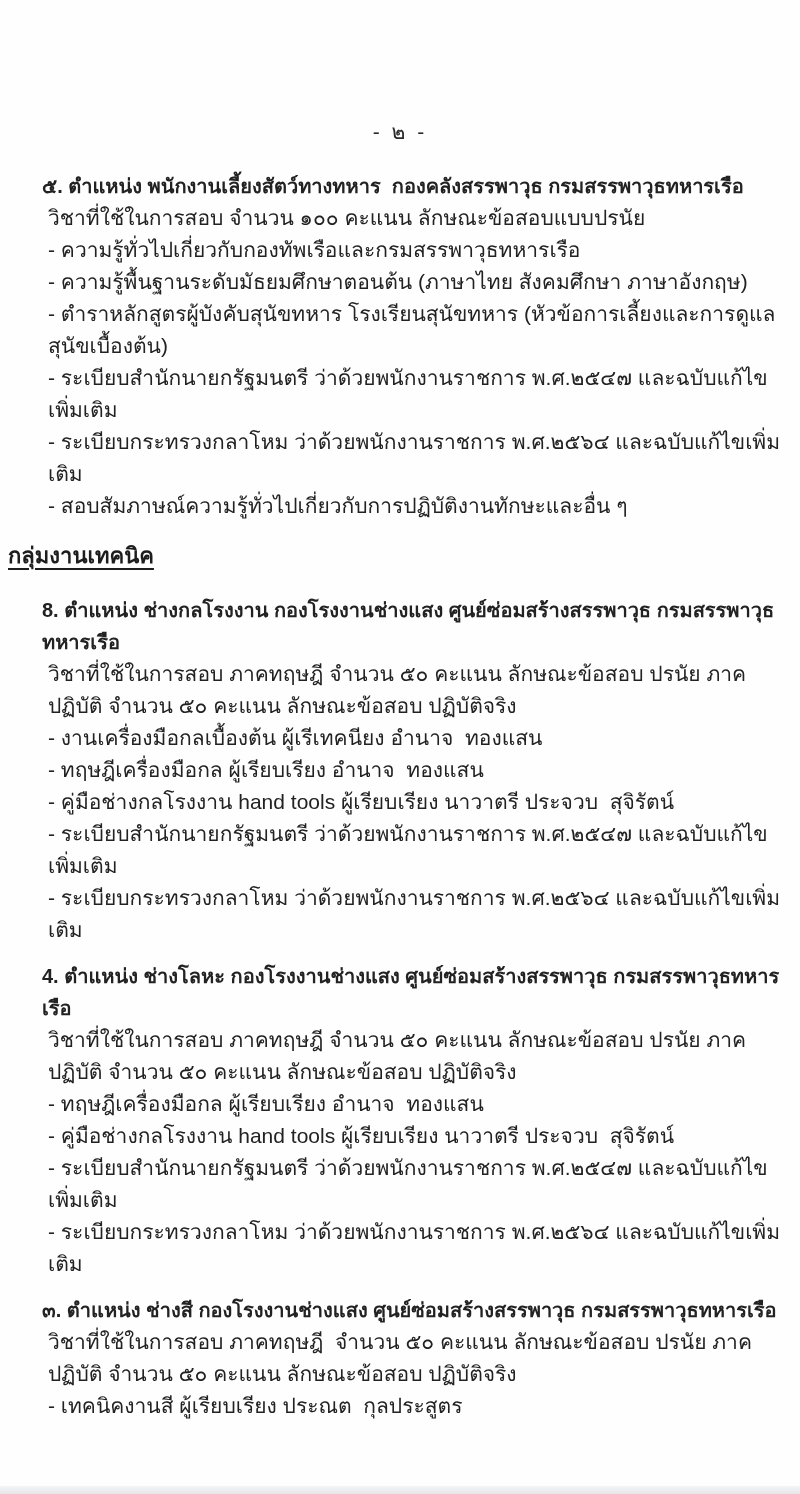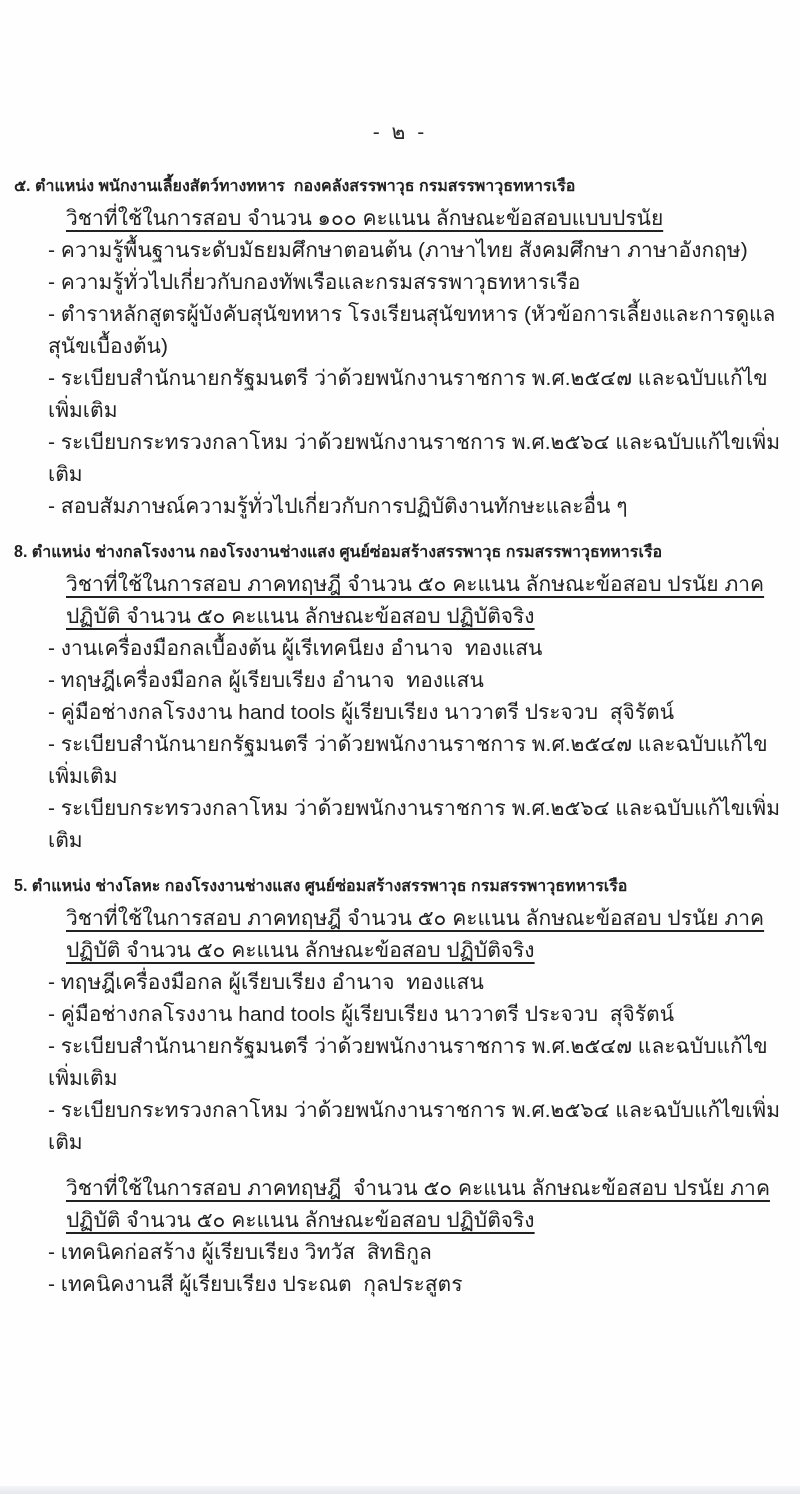--- a/index.html
+++ b/index.html
@@ -35,29 +35,28 @@
   .line {
     font-size: 21px;
     line-height: 32px;
     white-space: pre-wrap;
     color: #222;
   }
   .heading {
     font-weight: bold;
     padding-left: 14px;
     padding-right: 6px;
-    font-size: 16px;
+    font-size: 20px;
+    margin-left: 28px;
   }
   .exam {
     padding-left: 48px;
     padding-right: 4px;
-    text-decoration: underline;
     text-decoration-thickness: 1.5px;
     text-underline-offset: 5px;
-    margin-left: 18px;
   }
   .bullet {
     padding-left: 48px;
     padding-right: 6px;
   }
   .group-heading {
     margin-top: 18px;
     padding-left: 8px;
     font-weight: bold;
     font-size: 22px;
@@ -80,50 +79,51 @@
 </head>
 <body>
 
 <div class="page">
 
   <div class="pageno">- ๒ -</div>
 
   <div class="sec">
     <div class="line heading">๕. ตำแหน่ง พนักงานเลี้ยงสัตว์ทางทหาร  กองคลังสรรพาวุธ กรมสรรพาวุธทหารเรือ</div>
     <div class="line exam">วิชาที่ใช้ในการสอบ จำนวน ๑๐๐ คะแนน ลักษณะข้อสอบแบบปรนัย</div>
+    <div class="line bullet">- ความรู้ทั่วไปเกี่ยวกับกองทัพเรือและกรมสรรพาวุธทหารเรือ</div>
     <div class="line bullet">- ความรู้พื้นฐานระดับมัธยมศึกษาตอนต้น (ภาษาไทย สังคมศึกษา ภาษาอังกฤษ)</div>
-    <div class="line bullet">- ความรู้ทั่วไปเกี่ยวกับกองทัพเรือและกรมสรรพาวุธทหารเรือ</div>
     <div class="line bullet">- ตำราหลักสูตรผู้บังคับสุนัขทหาร โรงเรียนสุนัขทหาร (หัวข้อการเลี้ยงและการดูแลสุนัขเบื้องต้น)</div>
     <div class="line bullet">- ระเบียบสำนักนายกรัฐมนตรี ว่าด้วยพนักงานราชการ พ.ศ.๒๕๔๗ และฉบับแก้ไขเพิ่มเติม</div>
     <div class="line bullet">- ระเบียบกระทรวงกลาโหม ว่าด้วยพนักงานราชการ พ.ศ.๒๕๖๔ และฉบับแก้ไขเพิ่มเติม</div>
     <div class="line bullet">- สอบสัมภาษณ์ความรู้ทั่วไปเกี่ยวกับการปฏิบัติงานทักษะและอื่น ๆ</div>
   </div>
 
+  <div class="group-heading">กลุ่มงานเทคนิค</div>
 
   <div class="sec">
     <div class="line heading">8. ตำแหน่ง ช่างกลโรงงาน กองโรงงานช่างแสง ศูนย์ซ่อมสร้างสรรพาวุธ กรมสรรพาวุธทหารเรือ</div>
     <div class="line exam">วิชาที่ใช้ในการสอบ ภาคทฤษฎี จำนวน ๕๐ คะแนน ลักษณะข้อสอบ ปรนัย ภาคปฏิบัติ จำนวน ๕๐ คะแนน ลักษณะข้อสอบ ปฏิบัติจริง</div>
     <div class="line bullet">- งานเครื่องมือกลเบื้องต้น ผู้เรีเทคนียง อำนาจ  ทองแสน</div>
     <div class="line bullet">- ทฤษฎีเครื่องมือกล ผู้เรียบเรียง อำนาจ  ทองแสน</div>
     <div class="line bullet">- คู่มือช่างกลโรงงาน hand tools ผู้เรียบเรียง นาวาตรี ประจวบ  สุจิรัตน์</div>
     <div class="line bullet">- ระเบียบสำนักนายกรัฐมนตรี ว่าด้วยพนักงานราชการ พ.ศ.๒๕๔๗ และฉบับแก้ไขเพิ่มเติม</div>
     <div class="line bullet">- ระเบียบกระทรวงกลาโหม ว่าด้วยพนักงานราชการ พ.ศ.๒๕๖๔ และฉบับแก้ไขเพิ่มเติม</div>
   </div>
 
   <div class="sec">
-    <div class="line heading">5. ตำแหน่ง ช่างโลหะ กองโรงงานช่างแสง ศูนย์ซ่อมสร้างสรรพาวุธ กรมสรรพาวุธทหารเรือ</div>
+    <div class="line heading">4. ตำแหน่ง ช่างโลหะ กองโรงงานช่างแสง ศูนย์ซ่อมสร้างสรรพาวุธ กรมสรรพาวุธทหารเรือ</div>
     <div class="line exam">วิชาที่ใช้ในการสอบ ภาคทฤษฎี จำนวน ๕๐ คะแนน ลักษณะข้อสอบ ปรนัย ภาคปฏิบัติ จำนวน ๕๐ คะแนน ลักษณะข้อสอบ ปฏิบัติจริง</div>
     <div class="line bullet">- ทฤษฎีเครื่องมือกล ผู้เรียบเรียง อำนาจ  ทองแสน</div>
     <div class="line bullet">- คู่มือช่างกลโรงงาน hand tools ผู้เรียบเรียง นาวาตรี ประจวบ  สุจิรัตน์</div>
     <div class="line bullet">- ระเบียบสำนักนายกรัฐมนตรี ว่าด้วยพนักงานราชการ พ.ศ.๒๕๔๗ และฉบับแก้ไขเพิ่มเติม</div>
     <div class="line bullet">- ระเบียบกระทรวงกลาโหม ว่าด้วยพนักงานราชการ พ.ศ.๒๕๖๔ และฉบับแก้ไขเพิ่มเติม</div>
   </div>
 
   <div class="sec">
+    <div class="line heading">๓. ตำแหน่ง ช่างสี กองโรงงานช่างแสง ศูนย์ซ่อมสร้างสรรพาวุธ กรมสรรพาวุธทหารเรือ</div>
     <div class="line exam">วิชาที่ใช้ในการสอบ ภาคทฤษฎี  จำนวน ๕๐ คะแนน ลักษณะข้อสอบ ปรนัย ภาคปฏิบัติ จำนวน ๕๐ คะแนน ลักษณะข้อสอบ ปฏิบัติจริง</div>
-    <div class="line bullet">- เทคนิคก่อสร้าง ผู้เรียบเรียง วิทวัส  สิทธิกูล</div>
     <div class="line bullet">- เทคนิคงานสี ผู้เรียบเรียง ประณต  กุลประสูตร</div>
 
   </div>
 
   <div class="bottom-edge"></div>
 
 </div>
 
 </body></html>

